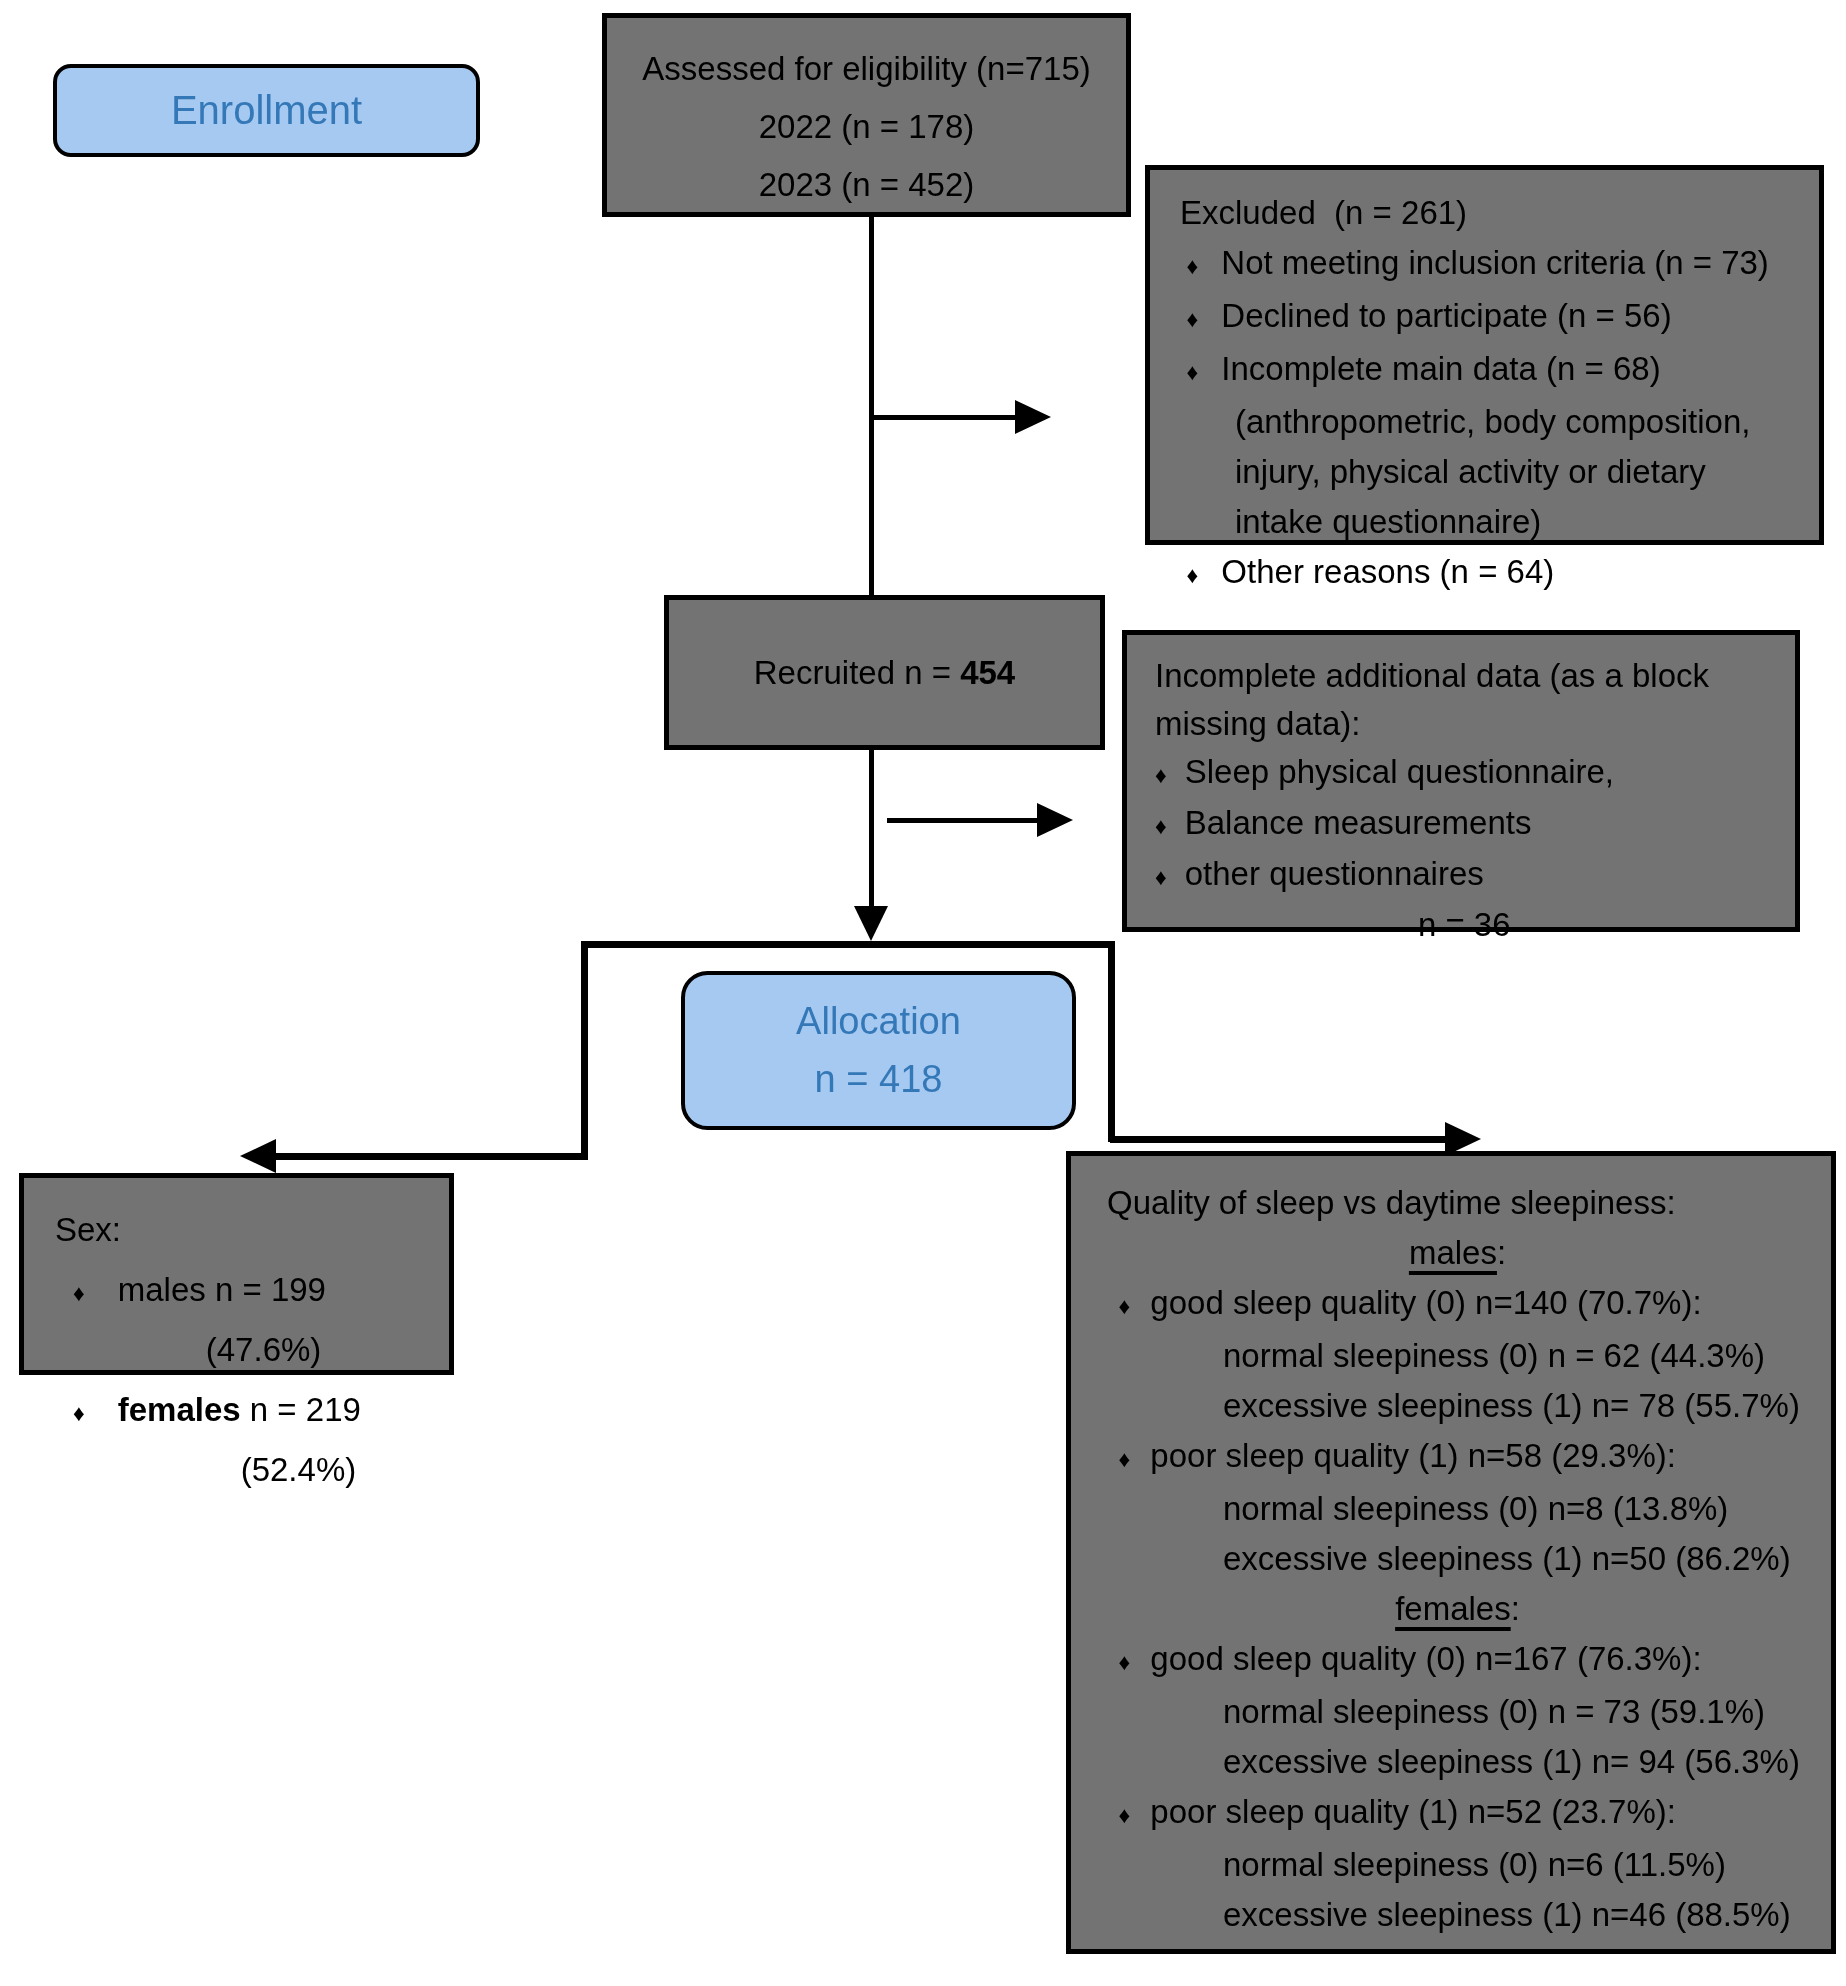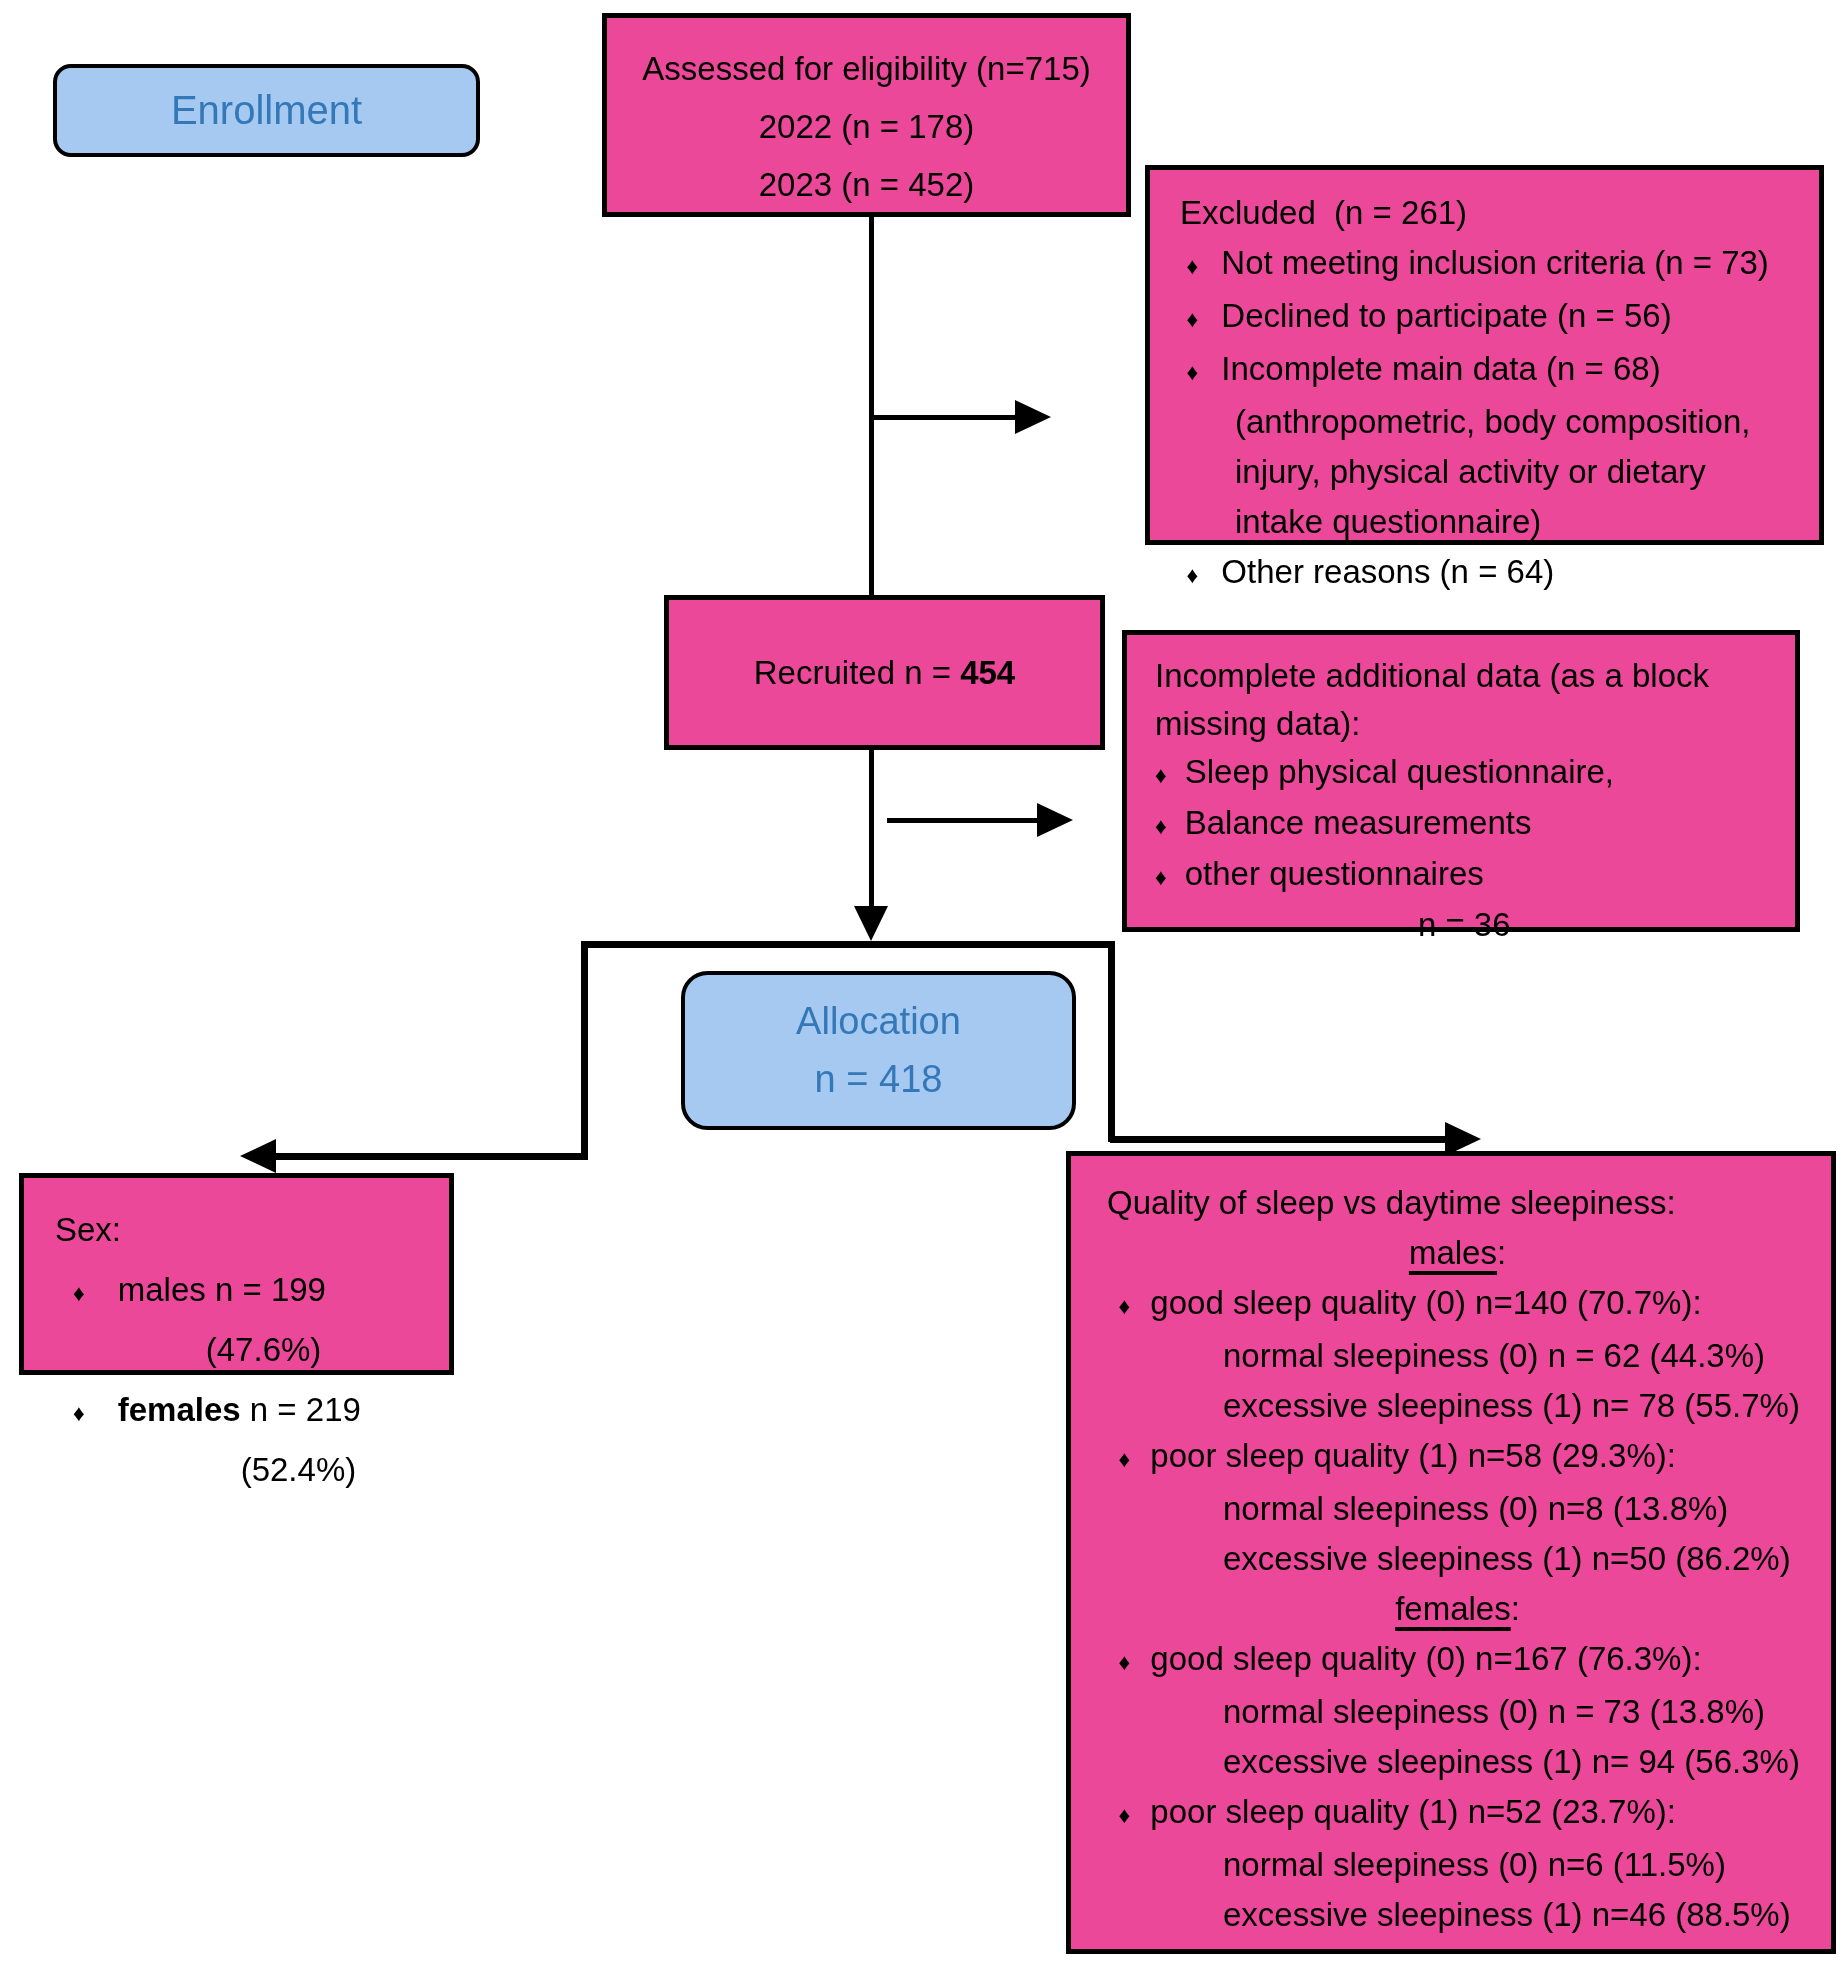--- a/index.html
+++ b/index.html
@@ -1,21 +1,21 @@
 <!DOCTYPE html>
 <html style="--fill: #A5C9F1; --accent: #3478B8;font-size:13.2px"><head>
 <meta charset="utf-8">
 <style>
   html,body { margin:0; padding:0; background:#ffffff; }
   .canvas {
     position:relative; width:1847px; height:1986px; background:#fff;
     font-family:"Liberation Sans", sans-serif; color:#000;
   }
   .box {
-    position:absolute; background:#ec4899; border:5px solid #000;
+    position:absolute; background:#737373; border:5px solid #000;
     box-sizing:border-box; font-size:33px;
   }
   .blue-box {
     position:absolute; box-sizing:border-box; background:var(--fill,#A5C9F1);
     border:4.1px solid #000; border-radius:23px;
     display:flex; flex-direction:column; align-items:center; justify-content:center;
     color:var(--accent,#3478B8); font-weight:normal;
   }
   .row { display:flex; align-items:baseline; white-space:pre-wrap; }
   .center { justify-content:center; }
@@ -180,21 +180,21 @@
     <div class="row sub"><span>normal sleepiness (0) n=8 (13.8%)</span></div>
     <div class="row sub"><span>excessive sleepiness (1) n=50 (86.2%)</span></div>
 
     <div class="row center">
       <span class="underline">females</span><span>:</span>
     </div>
     <div class="row lead">
       <span class="bullet">♦</span>
       <span>good sleep quality (0) n=167 (76.3%):</span>
     </div>
-    <div class="row sub"><span>normal sleepiness (0) n = 73 (13.8%)</span></div>
+    <div class="row sub"><span>normal sleepiness (0) n = 73 (59.1%)</span></div>
     <div class="row sub"><span>excessive sleepiness (1) n= 94 (56.3%)</span></div>
     <div class="row lead">
       <span class="bullet">♦</span>
       <span>poor sleep quality (1) n=52 (23.7%):</span>
     </div>
     <div class="row sub"><span>normal sleepiness (0) n=6 (11.5%)</span></div>
     <div class="row sub"><span>excessive sleepiness (1) n=46 (88.5%)</span></div>
   </div>
 
 </div>

